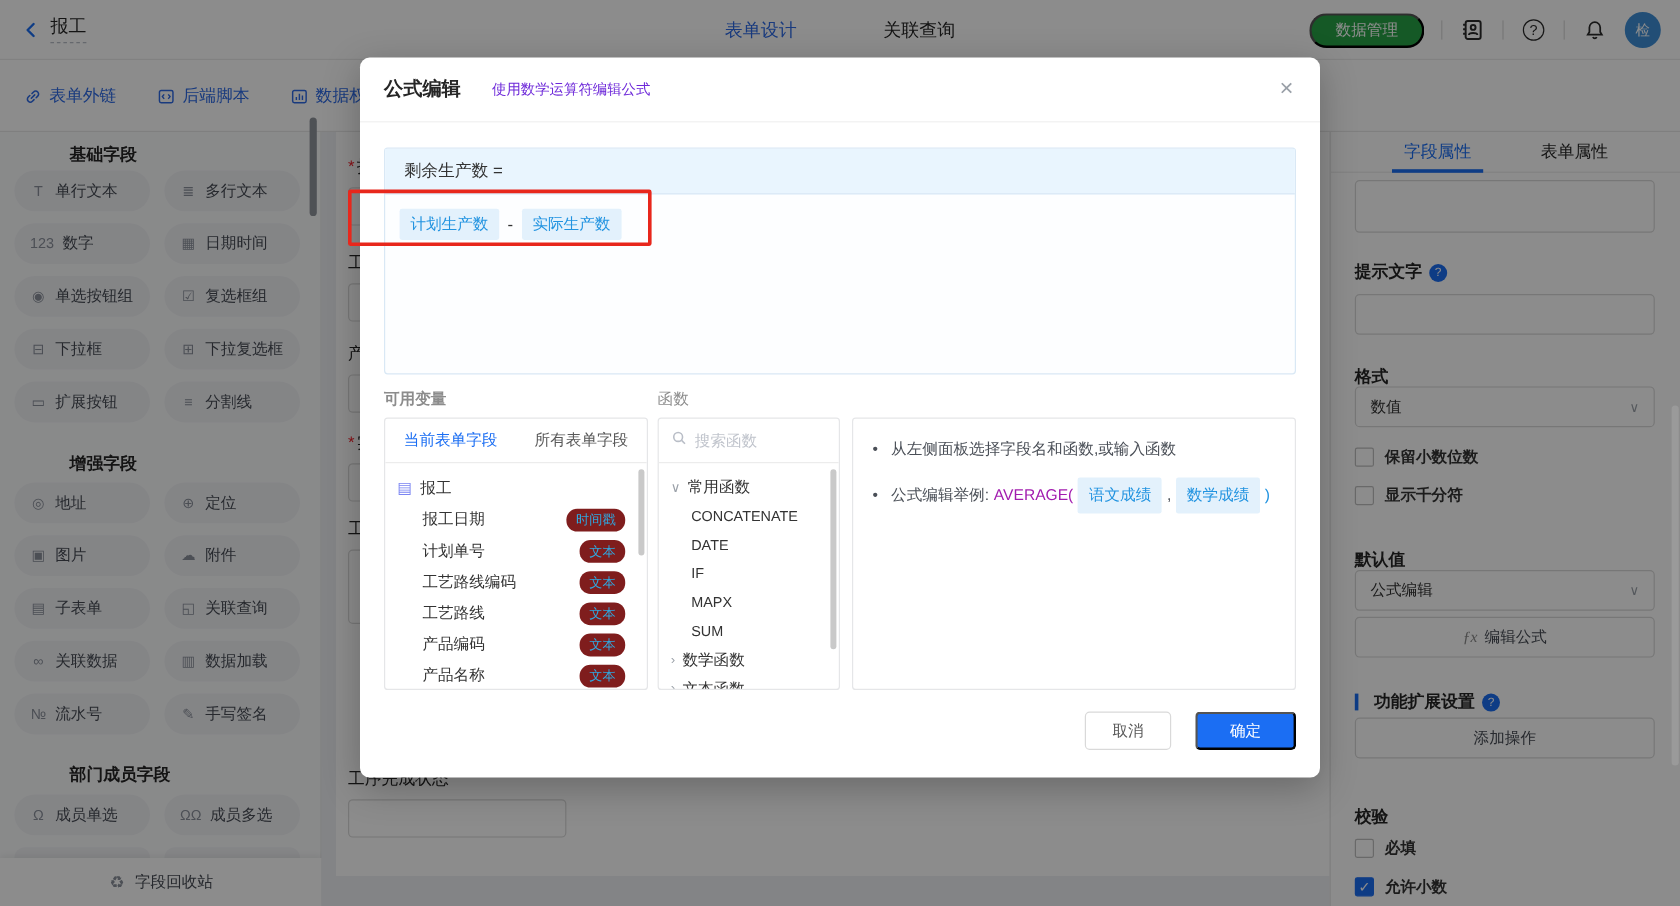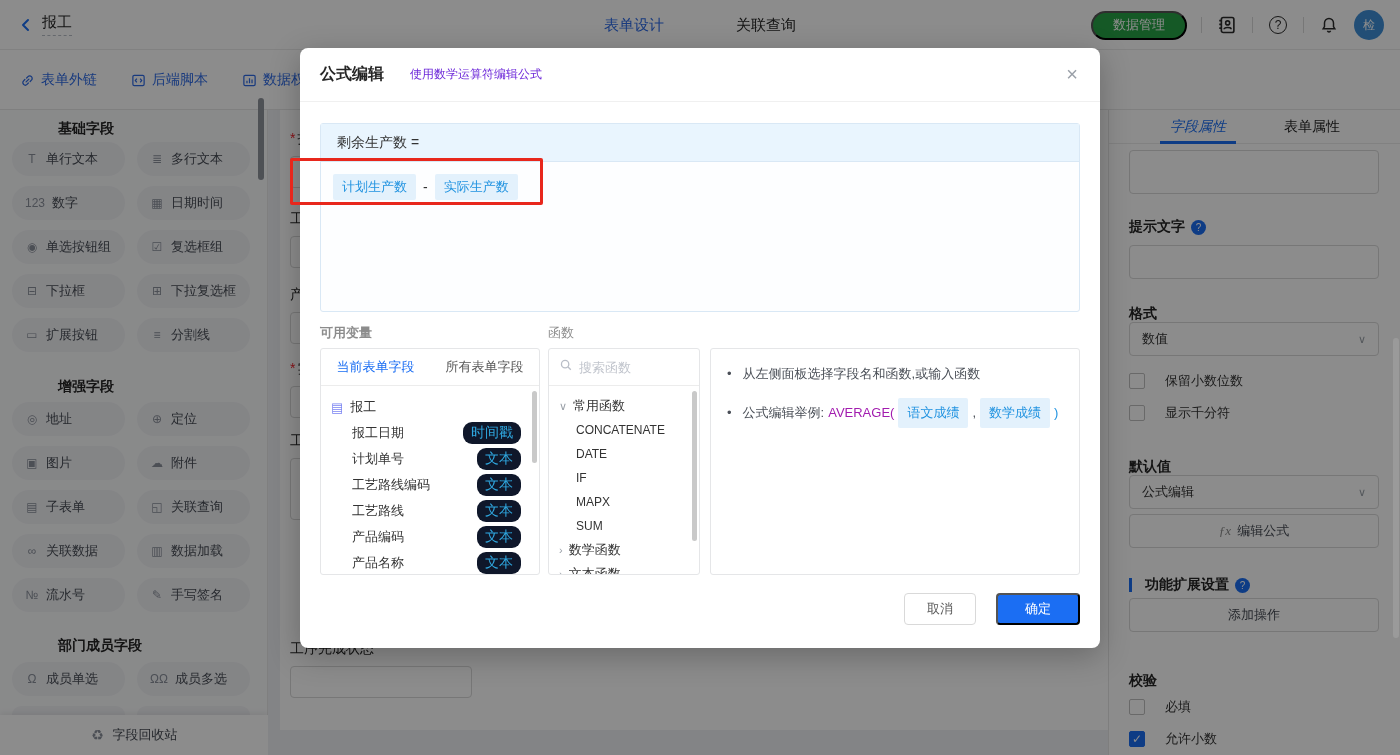--- a/index.html
+++ b/index.html
@@ -53,31 +53,31 @@
   .ast { display:none; color:#f5222d; margin-right:2px; }
   .ast.on { display:inline; }
   .cf-input { width:182px; height:32px; border:1px solid #d9d9d9; border-radius:4px; background:#fff; }
   .cf:nth-child(5) .cf-input { height:62px; }
   .cf-bottom { position:absolute; left:10px; top:530px; }
 
   
   .rightpanel { position:absolute; left:1108px; top:110px; width:292px; height:645px; background:#fff; border-left:1px solid #e6e6e6; z-index:1; }
   .rp-tabs { position:absolute; left:0; top:0; width:292px; height:34px; border-bottom:1px solid #ececec; display:flex; justify-content:center; gap:58px; align-items:center; }
   .rp-tab { font-size:14px; color:#262626; cursor:pointer; height:34px; display:flex; align-items:center; position:relative; }
-  .rp-tab.active { color:#1b6ef3;font-style:italic; }
+  .rp-tab.active { color:#1b6ef3; }
   .rp-tab.active::after { content:""; position:absolute; left:-10px; right:-10px; bottom:0; height:3px; background:#1b6ef3; }
   .rp-box { position:absolute; left:20px; width:250px; border:1px solid #d9d9d9; border-radius:4px; background:#fff; }
   .rp-label { position:absolute; left:20px; font-size:14px; font-weight:bold; color:#262626; display:flex; align-items:center; gap:6px; }
   .qmark { width:15px; height:15px; border-radius:50%; background:#1b6ef3; color:#fff; font-size:10px; font-weight:normal; display:flex; align-items:center; justify-content:center; }
   .rp-select { position:absolute; left:20px; width:250px; height:34px; border:1px solid #d9d9d9; border-radius:4px; display:flex; align-items:center; padding:0 12px; font-size:13px; color:#333; cursor:pointer; background:#fff; }
   .rp-select .chev { margin-left:auto; color:#9aa0a8; font-size:11px; }
   .rp-btn { position:absolute; left:20px; width:250px; height:34px; border:1px solid #d9d9d9; border-radius:4px; display:flex; align-items:center; justify-content:center; gap:6px; font-size:13px; color:#474c55; cursor:pointer; background:#fff; }
   .fx { color:#8c8c8c; font-style:italic; font-family:"Liberation Serif",serif; font-size:13px; }
   .ckcol { position:absolute; left:20px; display:flex; flex-direction:column; gap:14px; }
-  .ck { display:flex; align-items:center; gap:20px; cursor:pointer; }
+  .ck { display:flex; align-items:center; gap:9px; cursor:pointer;font-weight:bold; }
   .box { width:16px; height:16px; border:1px solid #bfbfbf; border-radius:2px; background:#fff; position:relative; }
   .box.checked { background:#1b6ef3; border-color:#1b6ef3; }
   .box.checked::after { content:"✓"; position:absolute; left:2px; top:0px; color:#fff; font-size:12px; }
   .ck-label { font-size:13px; color:#333; }
   .sec-bar { width:3px; height:14px; background:#1b6ef3; display:inline-block; margin-right:7px; }
 
   
   .overlay { position:absolute; inset:0; background:rgba(0,0,0,0.45); z-index:10; }
 
   
@@ -94,21 +94,21 @@
   .col-label { position:absolute; font-size:13px; color:#8c8c8c; }
   .vars-box { position:absolute; left:20px; top:300px; width:220px; height:227px; border:1px solid #e5e6e8; border-radius:3px; overflow:hidden; background:#fff; }
   .vars-tabs { height:37px; border-bottom:1px solid #ececec; display:flex; align-items:center; justify-content:space-around; font-size:13px; }
   .v-tab { cursor:pointer; color:#595959; }
   .v-tab.active { color:#1b6ef3; }
   .vars-list { padding:8px 10px 0 10px; position:relative; }
   .var-root { display:flex; align-items:center; gap:7px; font-size:13px; color:#333; height:26px; cursor:pointer; }
   .doc-ic { color:#7b85f2; font-size:13px; }
   .var-row { display:flex; align-items:center; height:26px; padding-left:21px; cursor:pointer; }
   .var-name { font-size:13px; color:#333; }
-  .var-badge { margin-left:auto; margin-right:8px; background:#0f172a; color:#2fa8e0; font-size:14px; padding:2px 8px; border-radius:9px; }
+  .var-badge { margin-left:auto; margin-right:8px; background:#7f1d1d; color:#2fa8e0; font-size:11px; padding:2px 8px; border-radius:9px; }
   .v-scroll { position:absolute; right:2px; top:42px; width:5px; height:72px; border-radius:3px; background:#c9c9c9; }
   .fns-box { position:absolute; left:248px; top:300px; width:152px; height:227px; border:1px solid #e5e6e8; border-radius:3px; overflow:hidden; background:#fff; }
   .fn-search { height:37px; border-bottom:1px solid #ececec; display:flex; align-items:center; gap:6px; padding:0 10px; }
   .fn-search input { border:none; outline:none; width:100px; font-size:13px; color:#333; font-family:inherit; }
   .fn-search input::placeholder { color:#c0c4cc; }
   .fn-tree { padding:8px 0 0 10px; font-size:13px; color:#333; }
   .fn-group { display:flex; align-items:center; gap:6px; height:24px; cursor:pointer; }
   .tw { color:#9aa0a8; font-size:11px; }
   .fn-item { height:24px; line-height:24px; padding-left:17px; font-size:12px; color:#333; cursor:pointer; }
   .f-scroll { position:absolute; right:2px; top:42px; width:5px; height:150px; border-radius:3px; background:#c9c9c9; }

